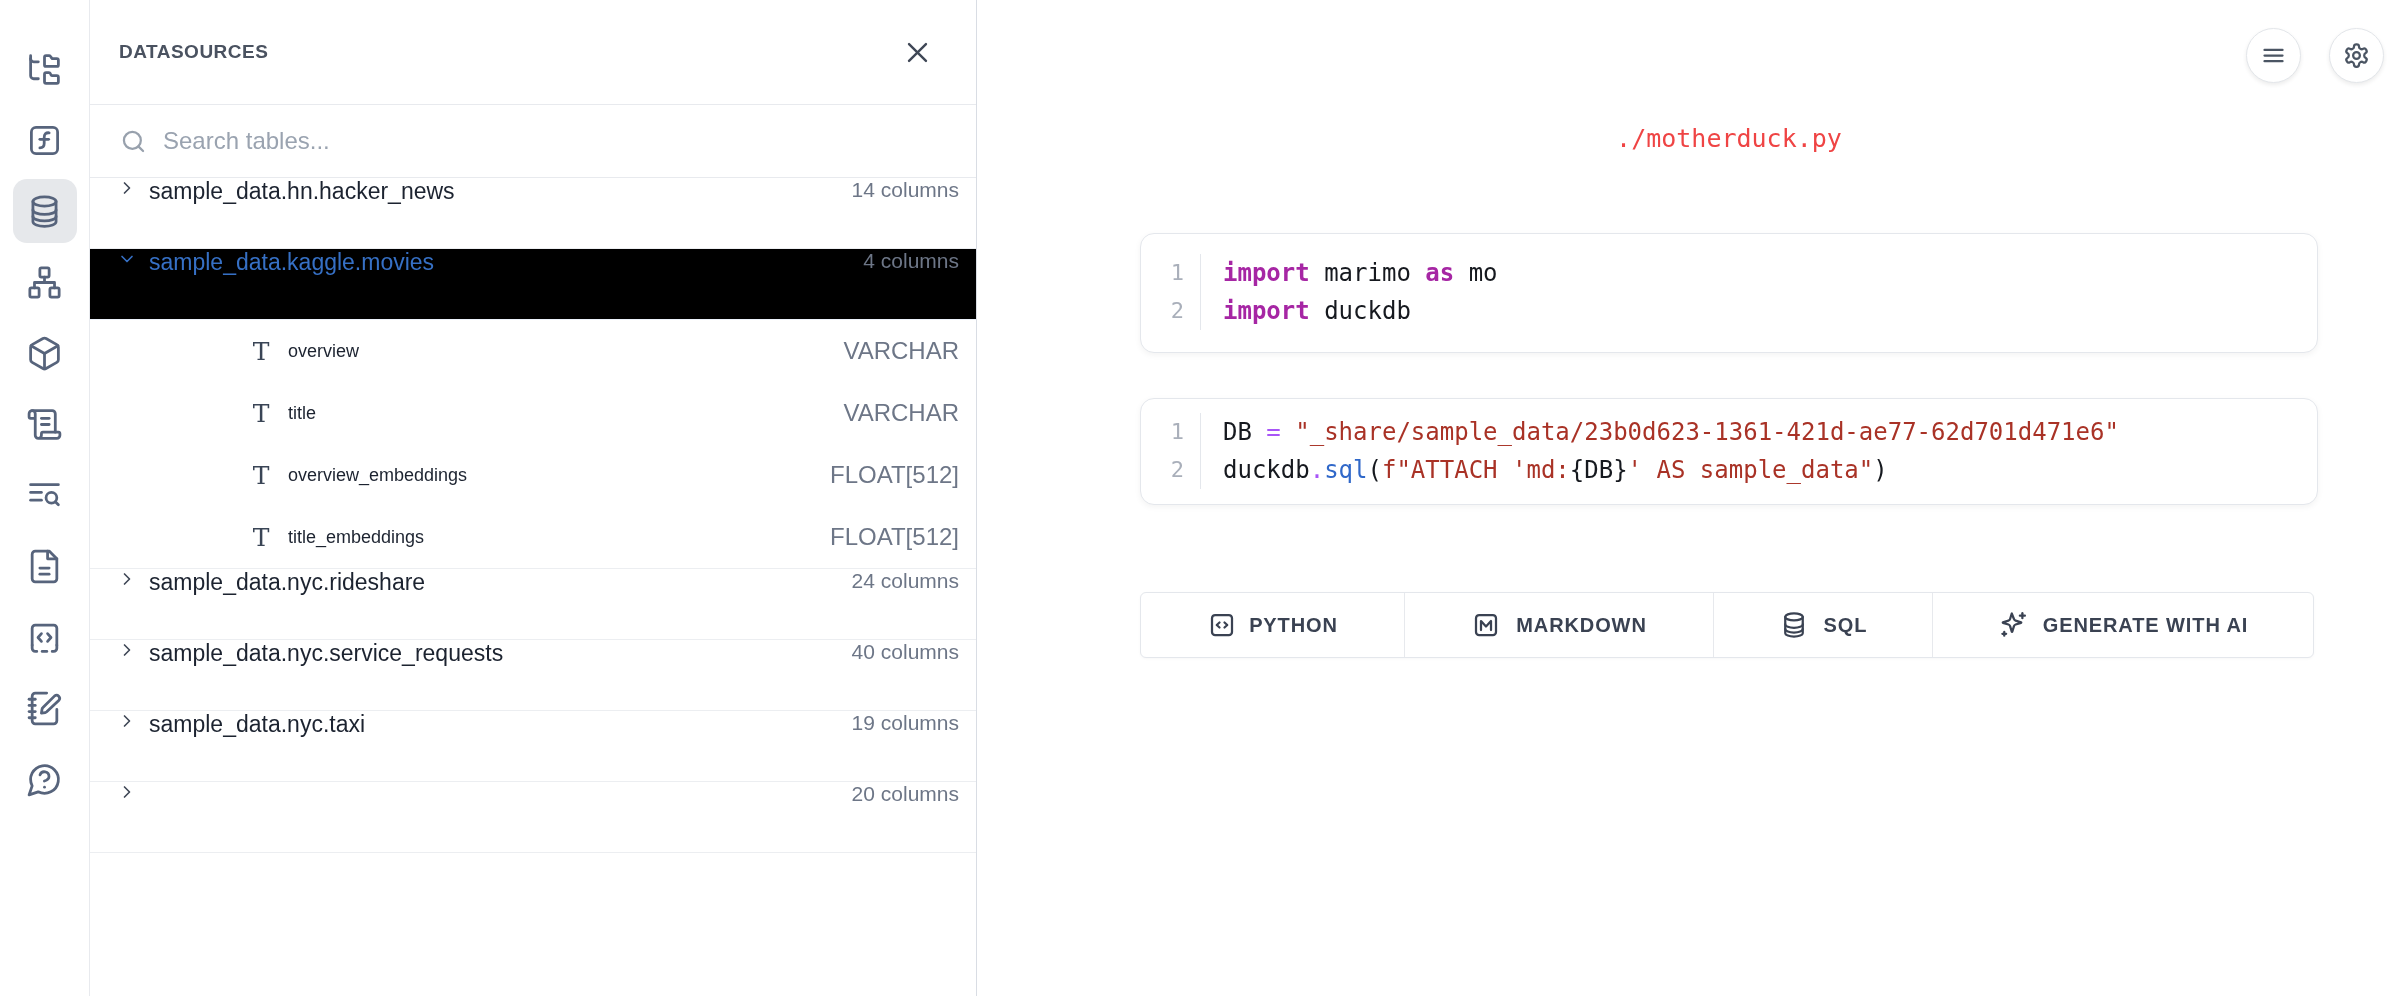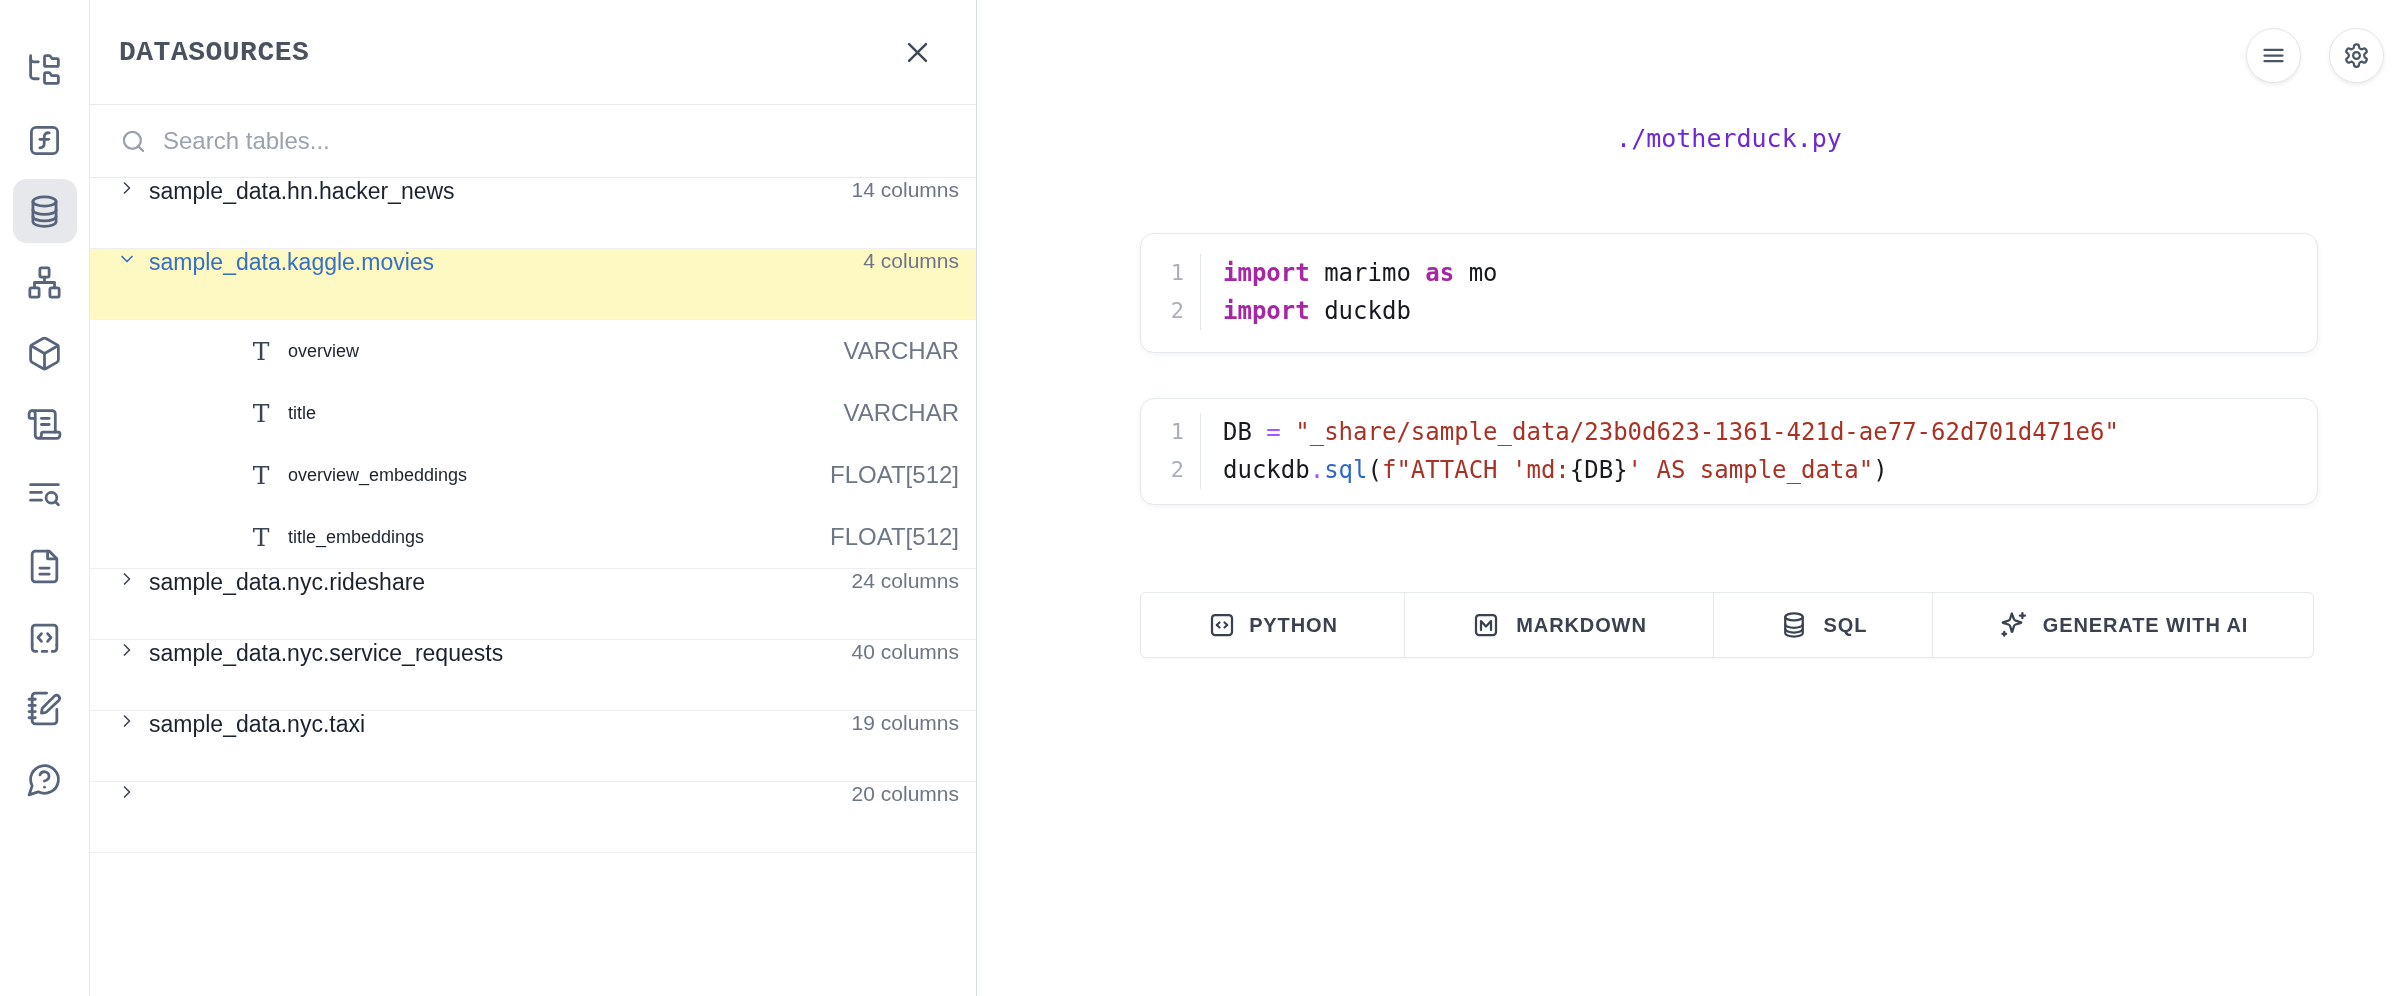--- a/index.html
+++ b/index.html
@@ -26,21 +26,21 @@
 
   
   .panel {
     position:absolute; left:90px; top:0; width:887px; height:996px;
     background:#fff; border-right:1px solid #d9dde4;
   }
   .panel-header {
     height:105px; display:flex; align-items:center;
     padding:0 40px 0 29px; border-bottom:1px solid #e8eaee;
   }
-  .panel-title { font-size:28px; font-weight:700; color:#4a5260; letter-spacing:.5px;font-family:Liberation Mono, monospace; }
+  .panel-title { font-size:19px; font-weight:700; color:#4a5260; letter-spacing:.5px; }
   .icon-btn { border:none; background:none; cursor:pointer; padding:4px; }
   .close-btn { margin-left:auto; }
   .close-btn svg { width:29px; height:29px; stroke:#3f4756; stroke-width:2; fill:none; stroke-linecap:round; }
 
   .search-row {
     height:73px; display:flex; align-items:center; gap:16px;
     padding:0 16px 0 30px; border-bottom:1px solid #e8eaee;
   }
   .search-row svg { width:27px; height:27px; stroke:#98a1ad; stroke-width:2; fill:none; stroke-linecap:round; }
   .search-input {
@@ -49,21 +49,21 @@
   }
   .search-input::placeholder { color:#9aa3b0; }
 
   .table-row {
     height:71px; display:flex; 
     padding:0 17px 0 27px; border-bottom:1px solid #eceef1; cursor:pointer; background:#fff;
   }
   .table-row .chev svg { width:20px; height:20px; stroke:#3f4756; stroke-width:2; fill:none; stroke-linecap:round; stroke-linejoin:round; }
   .table-name { margin-left:12px; font-size:23px; color:#1c2330; }
   .table-meta { margin-left:auto; font-size:21px; color:#6d7687; }
-  .table-row.expanded { background:#fef9c3; border-bottom-color:#ecf2fb; }
+  .table-row.expanded { background:#000000; border-bottom-color:#ecf2fb; }
   .table-row.expanded .table-name { color:#3670c5; }
   .table-row.expanded .chev svg { stroke:#3670c5; }
 
   .columns-block { border-bottom:1px solid #eceef1; background:#fff; }
   .column-row { height:62px; display:flex; align-items:center; padding:0 17px 0 160px; cursor:pointer; }
   .col-type-icon { font-family:"DejaVu Serif", serif; font-size:25px; color:#3a4556; width:22px; text-align:center; }
   .col-name { margin-left:16px; font-size:18px; color:#1c2330; }
   .col-type { margin-left:auto; font-size:24px; color:#6d7687; }
 
   
@@ -72,21 +72,21 @@
   .window-btns { position:absolute; top:28px; right:15px; display:flex; gap:28px; }
   .circle-btn {
     width:55px; height:55px; border-radius:50%; background:#fff;
     border:1px solid #e3e6ea; box-shadow:0 2px 4px rgba(0,0,0,.08);
     display:flex; align-items:center; justify-content:center; cursor:pointer;
   }
   .circle-btn svg { width:27px; height:27px; stroke:#4b5563; stroke-width:2; fill:none; stroke-linecap:round; stroke-linejoin:round; }
 
   .filename {
     position:absolute; left:163px; top:124px; width:1178px; text-align:center;
-    font-family:"DejaVu Sans Mono", monospace; font-size:25px; color:#6d28d9;
+    font-family:"DejaVu Sans Mono", monospace; font-size:25px; color:#ef4444;
   }
 
   .cell {
     position:absolute; left:163px; width:1178px; background:#fff;
     border:1px solid #e4e7ec; border-radius:14px;
     box-shadow:0 2px 6px rgba(0,0,0,.05); padding:20px 0;
   }
   .cell-1 { top:233px; height:120px; }
   .cell-2 { top:398px; height:107px; padding:14px 0; }
   .code-line { display:flex; font-family:"DejaVu Sans Mono", monospace; font-size:24px; line-height:38px; }

